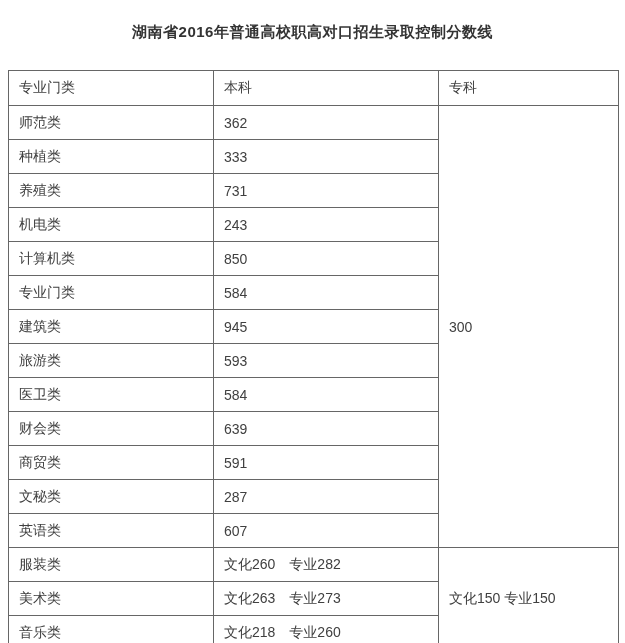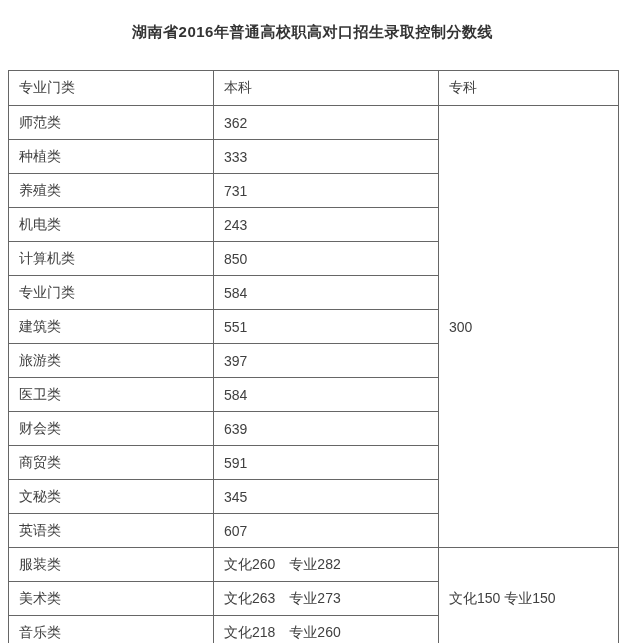--- a/index.html
+++ b/index.html
@@ -84,41 +84,41 @@
     <tr>
       <td>计算机类</td>
       <td>850</td>
     </tr>
     <tr>
       <td>专业门类</td>
       <td>584</td>
     </tr>
     <tr>
       <td>建筑类</td>
-      <td>551</td>
+      <td>945</td>
     </tr>
     <tr>
       <td>旅游类</td>
-      <td>397</td>
+      <td>593</td>
     </tr>
     <tr>
       <td>医卫类</td>
       <td>584</td>
     </tr>
     <tr>
       <td>财会类</td>
       <td>639</td>
     </tr>
     <tr>
       <td>商贸类</td>
       <td>591</td>
     </tr>
     <tr>
       <td>文秘类</td>
-      <td>345</td>
+      <td>287</td>
     </tr>
     <tr>
       <td>英语类</td>
       <td>607</td>
     </tr>
     <tr>
       <td>服装类</td>
       <td>文化260　专业282</td>
       <td rowspan="3">文化150 专业150</td>
     </tr>

